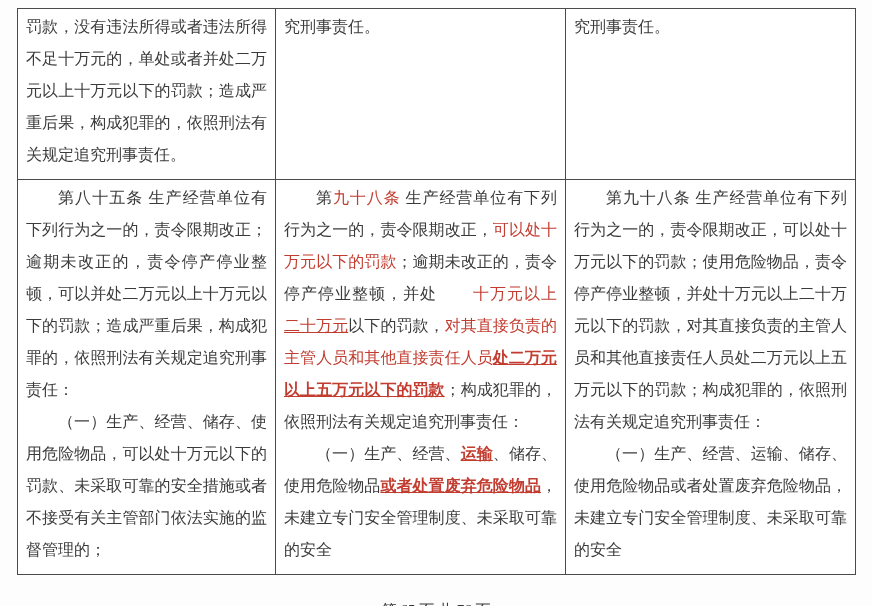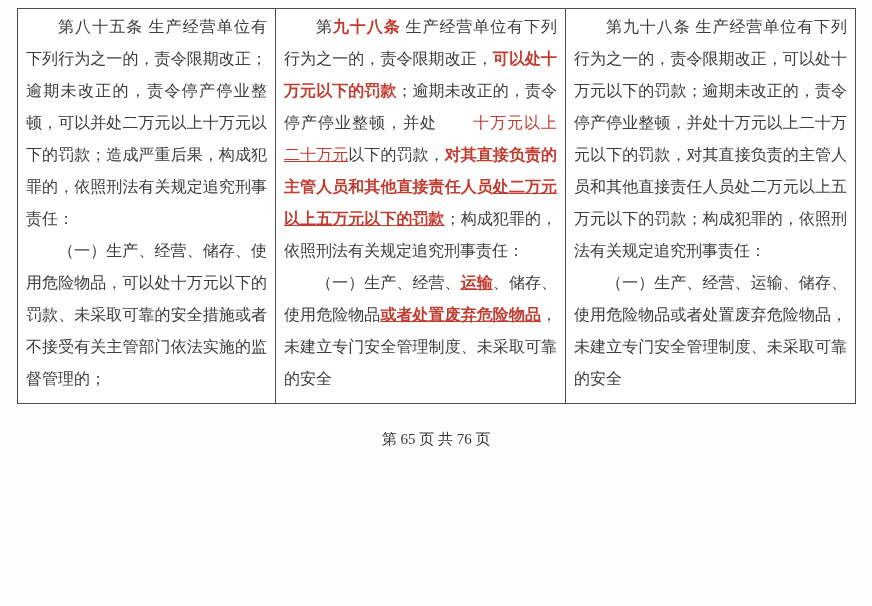--- a/index.html
+++ b/index.html
@@ -31,21 +31,21 @@
     line-height:32px;
     text-align:justify;
     color:var(--body-text);
   }
   tr.row-top td{height:160px;}
   .para{margin:0;}
   .para.indent{text-indent:2em;}
   .s-n{}
   .s-b{font-weight:400;}
   .s-r{color:var(--red);margin-left:36px;}
-  .s-rb{color:var(--red);font-weight:700;}
+  .s-rb{color:var(--red);font-weight:400;}
   .s-ru{color:var(--red);text-decoration:underline;}
   .s-rbu{color:var(--red);font-weight:700;text-decoration:underline;}
   .footer{
     margin-top:26px;
     text-align:center;
     font-size:15px;
     color:#353535;
   }
 </style>
 </head>
@@ -53,31 +53,42 @@
 
 <div class="page">
 
   <table class="cmp">
     <colgroup>
       <col style="width:258px">
       <col style="width:290px">
       <col style="width:290px">
     </colgroup>
     <tbody>
+        <tr class="row-top">
+          <td>
+            <div class="para"><span class="s-n">罚款，没有违法所得或者违法所得不足十万元的，单处或者并处二万元以上十万元以下的罚款；造成严重后果，构成犯罪的，依照刑法有关规定追究刑事责任。</span></div>
+          </td>
+          <td>
+            <div class="para"><span class="s-n">究刑事责任。</span></div>
+          </td>
+          <td>
+            <div class="para"><span class="s-n">究刑事责任。</span></div>
+          </td>
+        </tr>
         <tr class="row-main">
           <td>
             <div class="para indent"><span class="s-b">第八十五条</span><span class="s-n"> 生产经营单位有下列行为之一的，责令限期改正；逾期未改正的，责令停产停业整顿，可以并处二万元以上十万元以下的罚款；造成严重后果，构成犯罪的，依照刑法有关规定追究刑事责任：</span></div>
             <div class="para indent"><span class="s-n">（一）生产、经营、储存、使用危险物品，可以处十万元以下的罚款、未采取可靠的安全措施或者不接受有关主管部门依法实施的监督管理的；</span></div>
           </td>
           <td>
             <div class="para indent"><span class="s-b">第</span><span class="s-rb">九十八条</span><span class="s-n"> 生产经营单位有下列行为之一的，责令限期改正，</span><span class="s-rb">可以处十万元以下的罚款</span><span class="s-n">；逾期未改正的，责令停产停业整顿，并处</span><span class="s-r">十万元以上</span><span class="s-ru">二十万元</span><span class="s-n">以下的罚款，</span><span class="s-rb">对其直接负责的主管人员和其他直接责任人员</span><span class="s-rbu">处二万元以上五万元以下的罚款</span><span class="s-n">；构成犯罪的，依照刑法有关规定追究刑事责任：</span></div>
             <div class="para indent"><span class="s-n">（一）生产、经营、</span><span class="s-rbu">运输</span><span class="s-n">、储存、使用危险物品</span><span class="s-rbu">或者处置废弃危险物品</span><span class="s-n">，未建立专门安全管理制度、未采取可靠的安全</span></div>
           </td>
           <td>
-            <div class="para indent"><span class="s-b">第九十八条</span><span class="s-n"> 生产经营单位有下列行为之一的，责令限期改正，可以处十万元以下的罚款；逾期未改正的，责令停产停业整顿，并处十万元以上二十万元以下的罚款，对其直接负责的主管人员和其他直接责任人员处二万元以上五万元以下的罚款；构成犯罪的，依照刑法有关规定追究刑事责任：</span></div>
+            <div class="para indent"><span class="s-b">第九十八条</span><span class="s-n"> 生产经营单位有下列行为之一的，责令限期改正，可以处十万元以下的罚款；使用危险物品，责令停产停业整顿，并处十万元以上二十万元以下的罚款，对其直接负责的主管人员和其他直接责任人员处二万元以上五万元以下的罚款；构成犯罪的，依照刑法有关规定追究刑事责任：</span></div>
             <div class="para indent"><span class="s-n">（一）生产、经营、运输、储存、使用危险物品或者处置废弃危险物品，未建立专门安全管理制度、未采取可靠的安全</span></div>
           </td>
         </tr>
       </tbody>
   </table>
 
   <div class="footer">第 65 页 共 76 页</div>
 
 </div>
 

